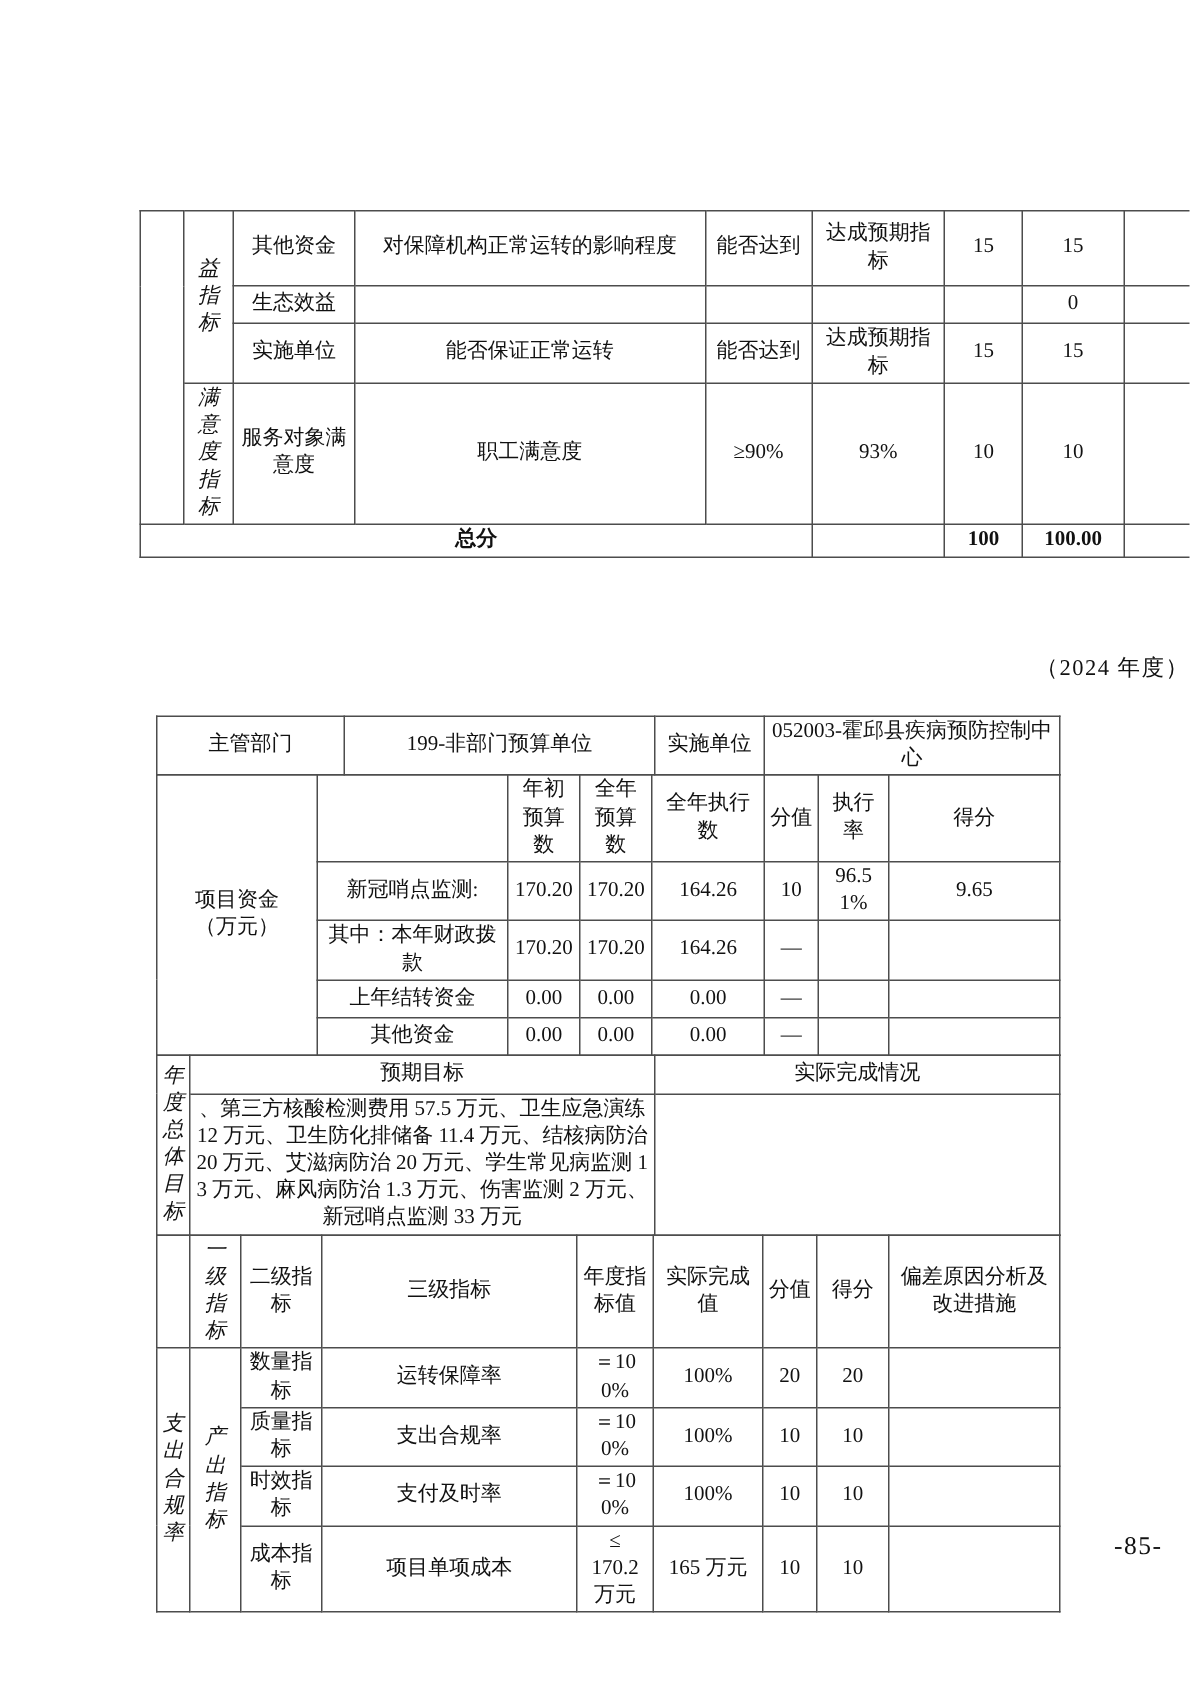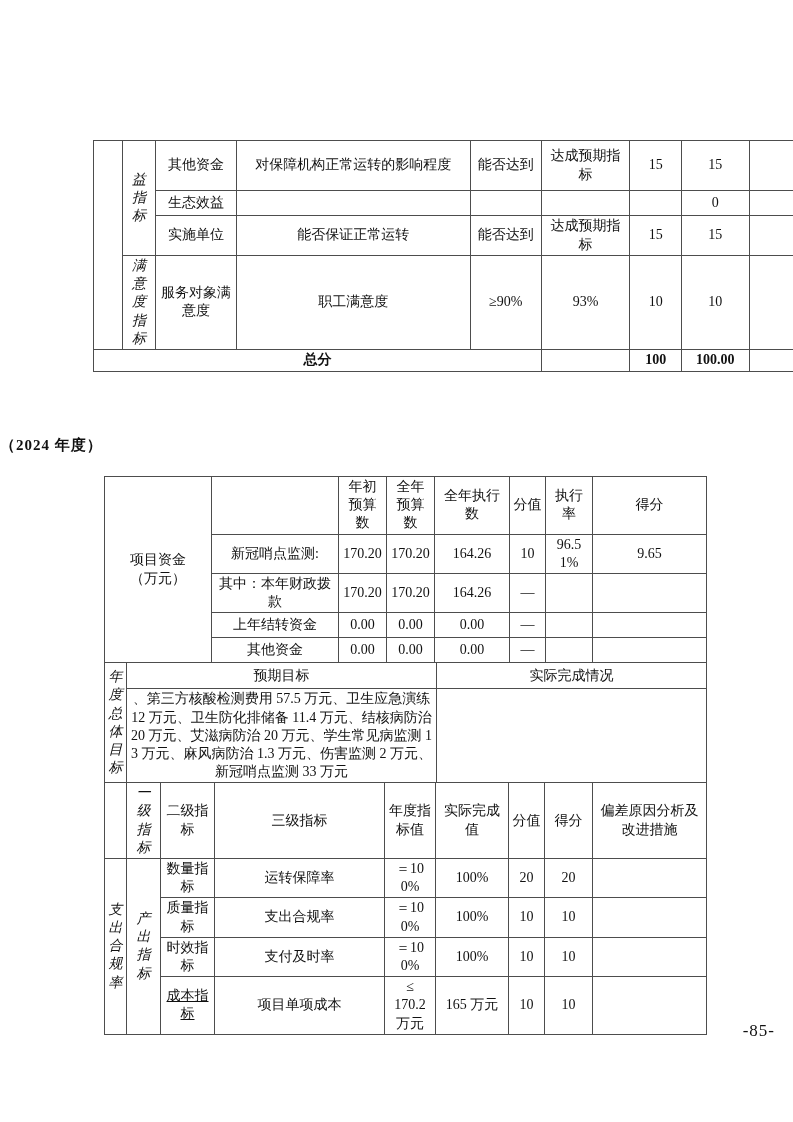--- a/index.html
+++ b/index.html
@@ -26,29 +26,29 @@
   .b-wrap table:first-child{margin-top:0;}
 
   td.tl{text-align:left;}
   td.trr{text-align:right;padding-right:5px;}
   td.sm{font-size:12px;padding:1px 1px;}
   td.bold{font-weight:bold;}
   td.vtext{padding:0 4px;line-height:17px;font-size:13.5px;font-style:italic;}
   td.vtop{vertical-align:top;padding-top:2px;}
   td.ml{white-space:pre-line;}
   td.pvn{padding:1px 8px;}
-  td.nobot{border-bottom:none;text-decoration:underline;}
+  td.nobot{border-bottom:none;}
   td.goal{
     text-align:justify;text-align-last:center;
     padding:2px 10px;font-size:13.5px;line-height:17.6px;
     vertical-align:middle;
   }
   .year-title{
     position:absolute;left:0;width:100%;top:436px;
-    text-align:left;font-size:15px;letter-spacing:1px;font-weight:bold;
+    text-align:right;font-size:15px;letter-spacing:1px;
   }
   .page-num{
     position:absolute;top:1021px;right:18px;
     font-size:17px;letter-spacing:1px;
   }
 </style>
 </head>
 <body>
 
 <div class="page">
@@ -120,20 +120,26 @@
   <div class="b-wrap">
 
     <table class="tbl">
       <colgroup>
         <col style="width:125px">
           <col style="width:207px">
           <col style="width:73px">
           <col style="width:197px">
       </colgroup>
       <tbody>
+      <tr style="height:25px">
+        <td>主管部门</td>
+        <td>199-非部门预算单位</td>
+        <td>实施单位</td>
+        <td>052003-霍邱县疾病预防控制中心</td>
+      </tr>
     </tbody>
       </table>
 
     <table class="tbl">
       <colgroup>
         <col style="width:107px">
           <col style="width:127px">
           <col style="width:48px">
           <col style="width:48px">
         <col style="width:75px">

